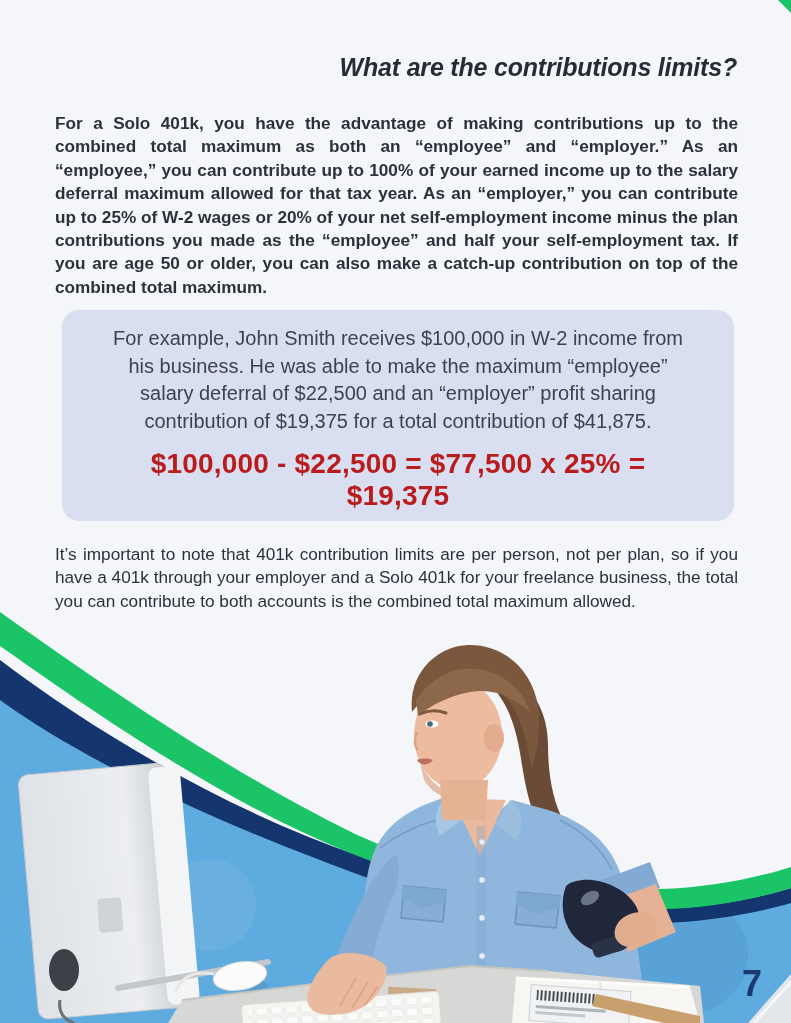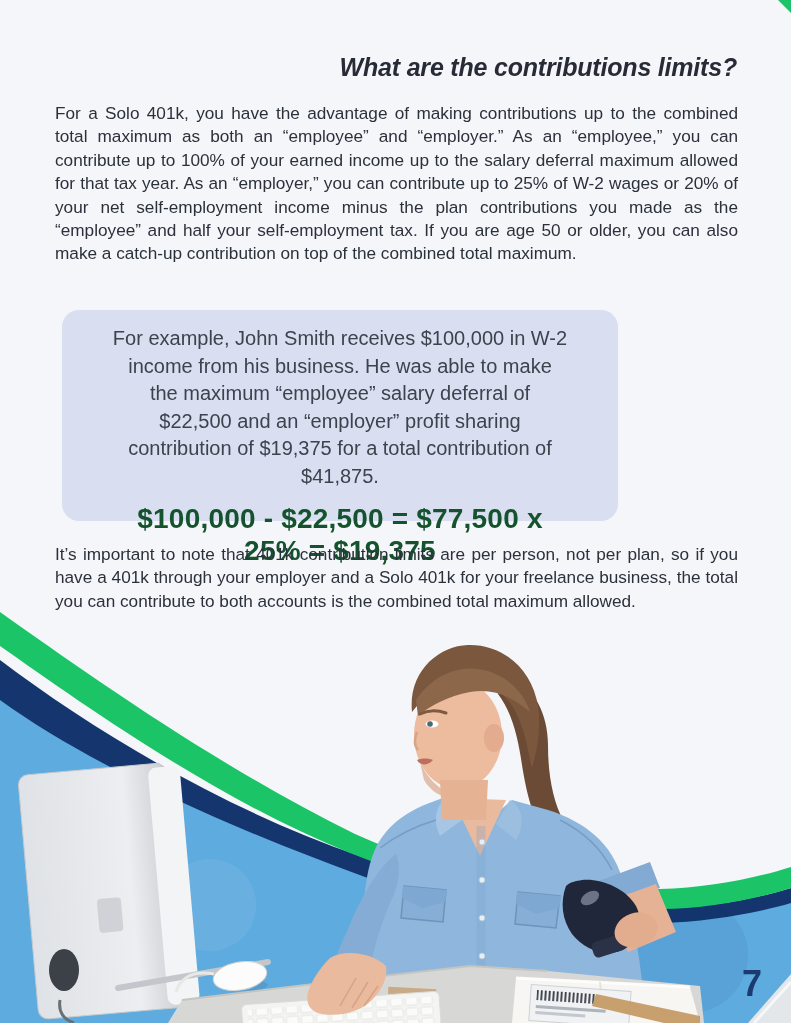--- a/index.html
+++ b/index.html
@@ -13,34 +13,34 @@
   .page-title{
     position:absolute;top:53px;right:54px;
     font-size:25px;font-weight:bold;font-style:italic;
     color:#262b36;letter-spacing:-0.2px;
   }
   .body-para{
     position:absolute;left:55px;width:683px;
     font-size:17.2px;line-height:23.4px;color:#2b313b;
     text-align:justify;
   }
-  #para1{top:102px;}
+  #para1{top:112px;font-weight:bold;}
   #para2{top:543px;}
   .example-box{
-    position:absolute;left:62px;top:310px;width:556px;height:211px;
+    position:absolute;left:62px;top:310px;width:672px;height:211px;
     background:#d9def1;border-radius:17px;
     box-sizing:border-box;padding:15px 50px 0 50px;
   }
   .example-text{
     font-size:20px;line-height:27.5px;color:#3d434d;
     text-align:center;
   }
   .example-formula{
     margin-top:13px;
-    font-size:28px;font-weight:bold;color:#14532d;
+    font-size:28px;font-weight:bold;color:#b91c1c;
     text-align:center;letter-spacing:0.2px;
   }
   .corner-accent{position:absolute;top:0;right:0;}
   .photo-scene{position:absolute;left:0;top:600px;width:791px;height:423px;}
 </style>
 </head>
 <body>
 
 <div id="page">
 

